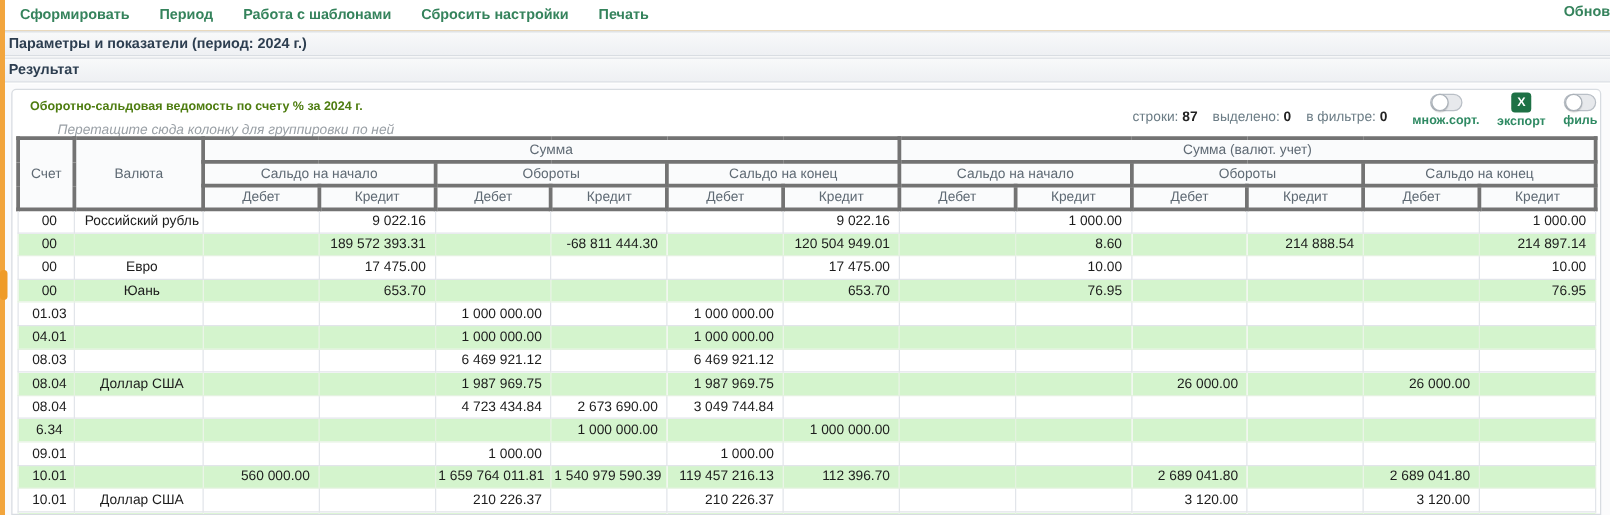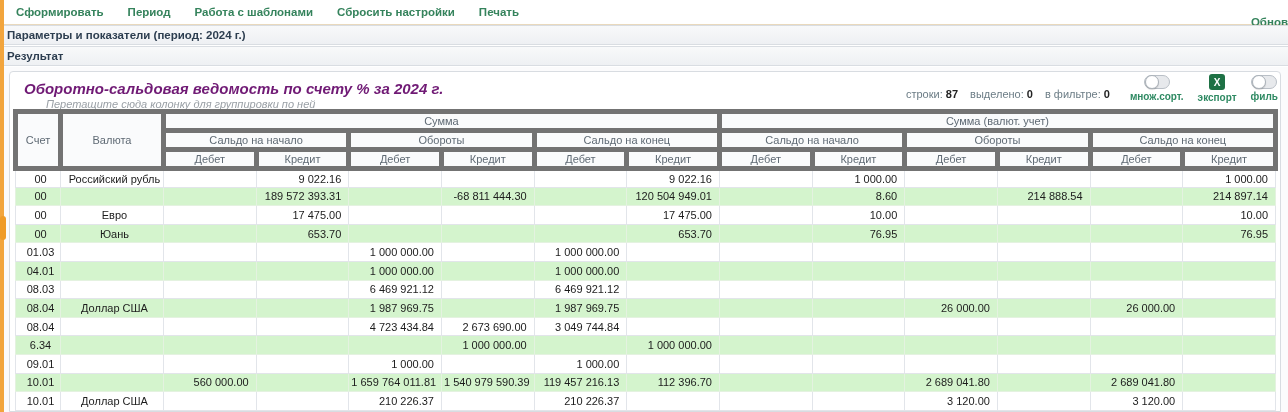--- a/index.html
+++ b/index.html
@@ -9,58 +9,58 @@
 
   
   .left-rail { position:absolute; left:0; top:0; width:4px; height:412px; background:#f2a53d; z-index:5; }
   .rail-thumb { position:absolute; left:0; top:216px; width:6px; height:24px; background:#ef9b28; border-radius:3px; z-index:6; }
 
   
   .menubar { position:absolute; left:4px; top:0; right:0; height:25px; background:#fff;
              display:flex; align-items:center; gap:24px; padding-left:12px;
              border-bottom:1px solid #e9d9bd; }
   .menu-item { font-size:11.5px; font-weight:bold; color:#35835c; cursor:pointer; white-space:nowrap; }
-  .menu-refresh { position:absolute; top:16px; right:0; font-size:11.5px; font-weight:bold; color:#35835c; cursor:pointer; }
+  .menu-refresh { position:absolute; top:4px; right:0; font-size:11.5px; font-weight:bold; color:#35835c; cursor:pointer; }
 
   
   .section-bar { position:absolute; left:4px; right:0; height:20px;
                  background:linear-gradient(#f8f9fa,#eef0f3);
                  border-top:1px solid #d9dde2; border-bottom:1px solid #d9dde2;
                  display:flex; align-items:center; padding-left:3px; }
   .bar-params { top:25px; }
   .bar-result { top:46px; }
   .section-bar .bar-title { font-size:11.5px; font-weight:bold; color:#2d3e50; }
 
   .content-bg { position:absolute; left:4px; top:67px; right:0; bottom:0; background:#fbfbfc; }
 
   
   .card { position:absolute; left:9px; top:71px; width:1272px; height:341px;
           background:#fff; border:1px solid #d8dce1; border-radius:4px 4px 0 0; overflow:hidden; }
 
-  .report-title { position:absolute; left:14px; top:8px; font-size:15px; font-weight:bold; color:#701a75; white-space:nowrap;font-style:italic; }
+  .report-title { position:absolute; left:14px; top:8px; font-size:10px; font-weight:bold; color:#4d7c0f; white-space:nowrap; }
 
   .right-controls { position:absolute; top:2px; right:2px; display:flex; align-items:center; gap:14px; }
   .stats { display:flex; gap:12px; align-items:center; margin-right:6px; padding-top:10px; }
   .stat { font-size:11px; color:#6b7c85; white-space:nowrap; }
   .stat b { color:#222; }
 
   .ctl { display:flex; flex-direction:column; align-items:center; gap:2px; cursor:pointer; }
   .ctl-label { font-size:10px; font-weight:bold; color:#2f8a63; white-space:nowrap; }
   .toggle { width:26px; height:14px; border-radius:8px; background:#e7e9ec; border:1px solid #b9bfc6; position:relative; }
   .toggle .knob { position:absolute; left:0px; top:-1px; width:14px; height:14px; border-radius:50%;
                   background:#fff; border:1px solid #aab1b8; box-shadow:0 1px 1px rgba(0,0,0,.15); }
   .excel-icon { width:16px; height:16px; background:#1e7145; border-radius:3px; color:#fff;
                 font-size:10px; font-weight:bold; display:flex; align-items:center; justify-content:center; }
 
   .drag-hint { position:absolute; left:14px; top:26px; font-size:11px; font-style:italic; color:#9aa0a6;margin-left:22px; }
 
   
   table.grid { position:absolute; left:3px; top:37px; width:1265px; border-collapse:collapse; table-layout:fixed; }
   .grid col.c-account { width:45px; } .grid col.c-currency { width:103px; }
-  .grid th { height:19px; background:#fafbfc; border:5px solid #737373; font-size:11px; font-weight:normal;
+  .grid th { height:19px; background:#fafbfc; border:3px solid #737373; font-size:11px; font-weight:normal;
              color:#5f6a74; text-align:center; overflow:hidden; white-space:nowrap; }
   .grid td { height:18.6px; border:1px solid #e2e5ea; font-size:11px; color:#1c1c1c;
              text-align:right; padding:0 7px 0 2px; overflow:hidden; white-space:nowrap; }
   .grid td.acct, .grid td.curr { text-align:center; padding:0 2px 0 7px; }
   .grid tr.alt td { background:#d4f4cd; border-color:#e4f2e0; }
 </style>
 </head>
 <body>
 
 <div class="left-rail"></div>

